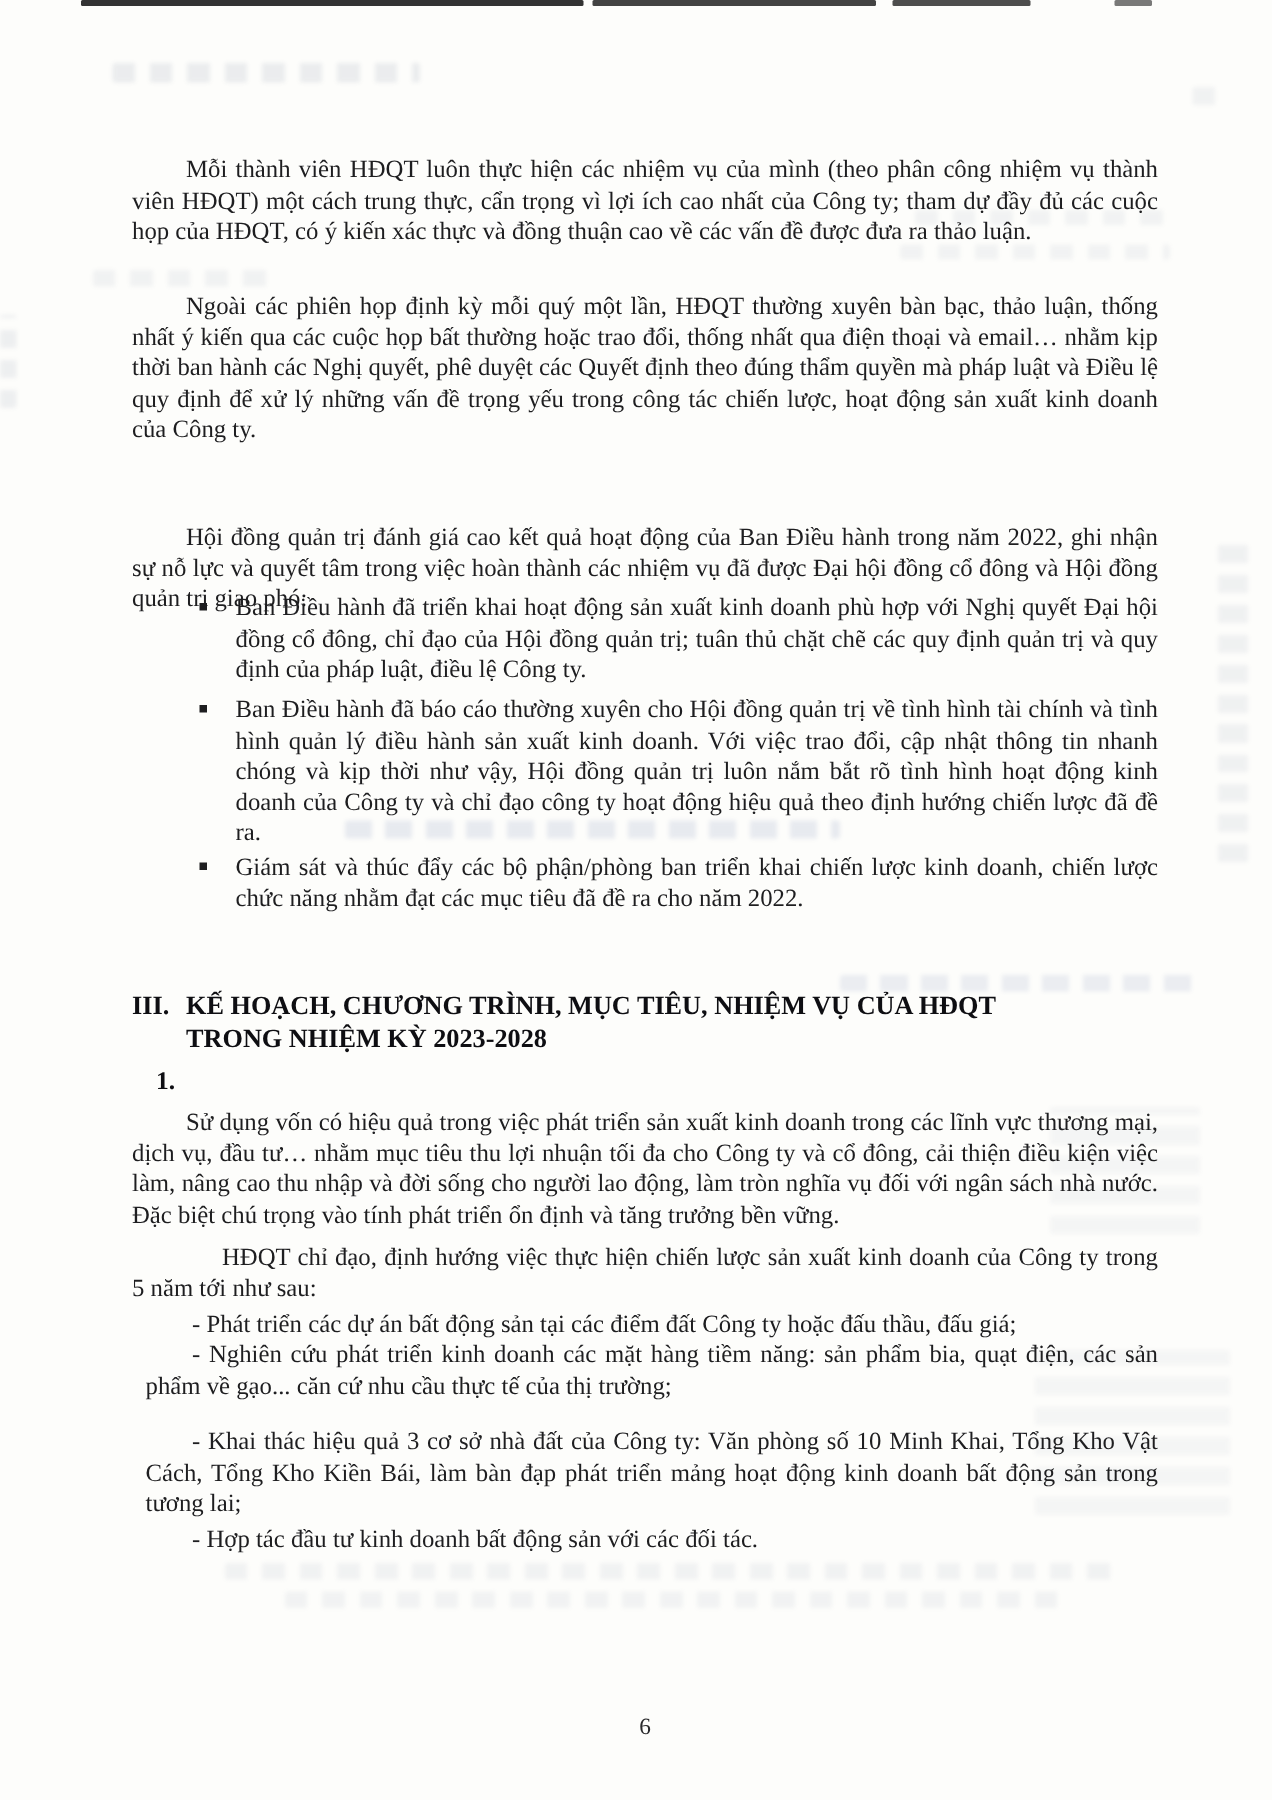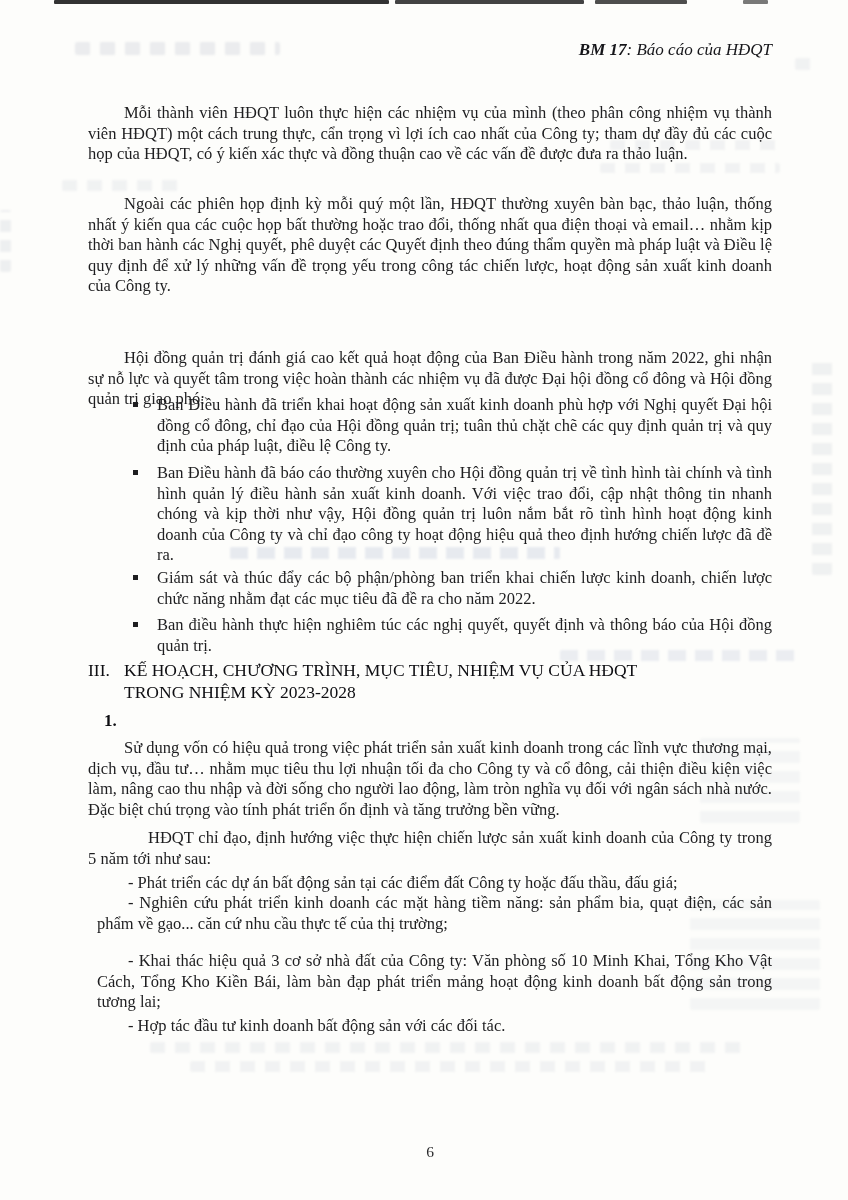--- a/index.html
+++ b/index.html
@@ -50,21 +50,21 @@
     position:absolute;left:88px;width:684px;
     padding-left:69px;box-sizing:border-box;
     font-size:16.5px;line-height:20.5px;text-align:justify;
   }
   .bullet .sq{
     position:absolute;left:45px;top:7px;width:5px;height:5px;background:#1e1e20;
   }
 
   .h-iii{
     position:absolute;left:88px;width:610px;
-    font-size:17.5px;line-height:22px;font-weight:normal;color:#0e0e12;
+    font-size:17.5px;line-height:22px;font-weight:bold;color:#0e0e12;
     display:flex;
   }
   .h-iii .num{width:36px;flex:0 0 36px;}
   .h-1{
     position:absolute;left:104px;width:620px;
     font-size:17px;font-weight:bold;color:#0e0e12;
     display:flex;
   }
   .h-1 .num{width:24px;flex:0 0 24px;}
 
@@ -98,23 +98,20 @@
   <div class="smudge v" style="left:812px;top:360px;width:20px;height:215px;opacity:.35;"></div>
   <div class="smudge hb" style="left:230px;top:547px;width:330px;height:12px;opacity:.35;"></div>
   <div class="smudge hb" style="left:560px;top:650px;width:240px;height:11px;opacity:.3;"></div>
   <div class="smudge v" style="left:700px;top:738px;width:100px;height:85px;opacity:.22;"></div>
   <div class="smudge v" style="left:690px;top:900px;width:130px;height:110px;opacity:.22;"></div>
   <div class="smudge h" style="left:150px;top:1042px;width:600px;height:11px;opacity:.3;"></div>
   <div class="smudge h" style="left:190px;top:1061px;width:520px;height:11px;opacity:.28;"></div>
 
   <div class="content">
 
-    <div class="hdr">
-      <span class="code">BM 17</span><span>: Báo cáo của HĐQT</span>
-    </div>
 
     <div class="para" style="top:103px;">Mỗi thành viên HĐQT luôn thực hiện các nhiệm vụ của mình (theo phân công nhiệm vụ thành viên HĐQT) một cách trung thực, cẩn trọng vì lợi ích cao nhất của Công ty; tham dự đầy đủ các cuộc họp của HĐQT, có ý kiến xác thực và đồng thuận cao về các vấn đề được đưa ra thảo luận.</div>
 
     <div class="para" style="top:194px;">Ngoài các phiên họp định kỳ mỗi quý một lần, HĐQT thường xuyên bàn bạc, thảo luận, thống nhất ý kiến qua các cuộc họp bất thường hoặc trao đổi, thống nhất qua điện thoại và email… nhằm kịp thời ban hành các Nghị quyết, phê duyệt các Quyết định theo đúng thẩm quyền mà pháp luật và Điều lệ quy định để xử lý những vấn đề trọng yếu trong công tác chiến lược, hoạt động sản xuất kinh doanh của Công ty.</div>
 
 
     <div class="para" style="top:348px;">Hội đồng quản trị đánh giá cao kết quả hoạt động của Ban Điều hành trong năm 2022, ghi nhận sự nỗ lực và quyết tâm trong việc hoàn thành các nhiệm vụ đã được Đại hội đồng cổ đông và Hội đồng quản trị giao phó:</div>
 
     <div class="bullet" style="top:395px;">
       <span class="sq"></span>
@@ -124,24 +121,20 @@
     <div class="bullet" style="top:463px;">
       <span class="sq"></span>
       <span>Ban Điều hành đã báo cáo thường xuyên cho Hội đồng quản trị về tình hình tài chính và tình hình quản lý điều hành sản xuất kinh doanh. Với việc trao đổi, cập nhật thông tin nhanh chóng và kịp thời như vậy, Hội đồng quản trị luôn nắm bắt rõ tình hình hoạt động kinh doanh của Công ty và chỉ đạo công ty hoạt động hiệu quả theo định hướng chiến lược đã đề ra.</span>
     </div>
 
     <div class="bullet" style="top:568px;">
       <span class="sq"></span>
       <span>Giám sát và thúc đẩy các bộ phận/phòng ban triển khai chiến lược kinh doanh, chiến lược chức năng nhằm đạt các mục tiêu đã đề ra cho năm 2022.</span>
     </div>
 
-    <div class="bullet" style="top:615px;">
-      <span class="sq"></span>
-      <span>Ban điều hành thực hiện nghiêm túc các nghị quyết, quyết định và thông báo của Hội đồng quản trị.</span>
-    </div>
 
     <div class="h-iii" style="top:659px;">
       <span class="num">III.</span>
       <span>KẾ HOẠCH, CHƯƠNG TRÌNH, MỤC TIÊU, NHIỆM VỤ CỦA HĐQT TRONG NHIỆM KỲ 2023-2028</span>
     </div>
 
     <div class="h-1" style="top:711px;">
       <span class="num">1.</span>
     </div>
 

